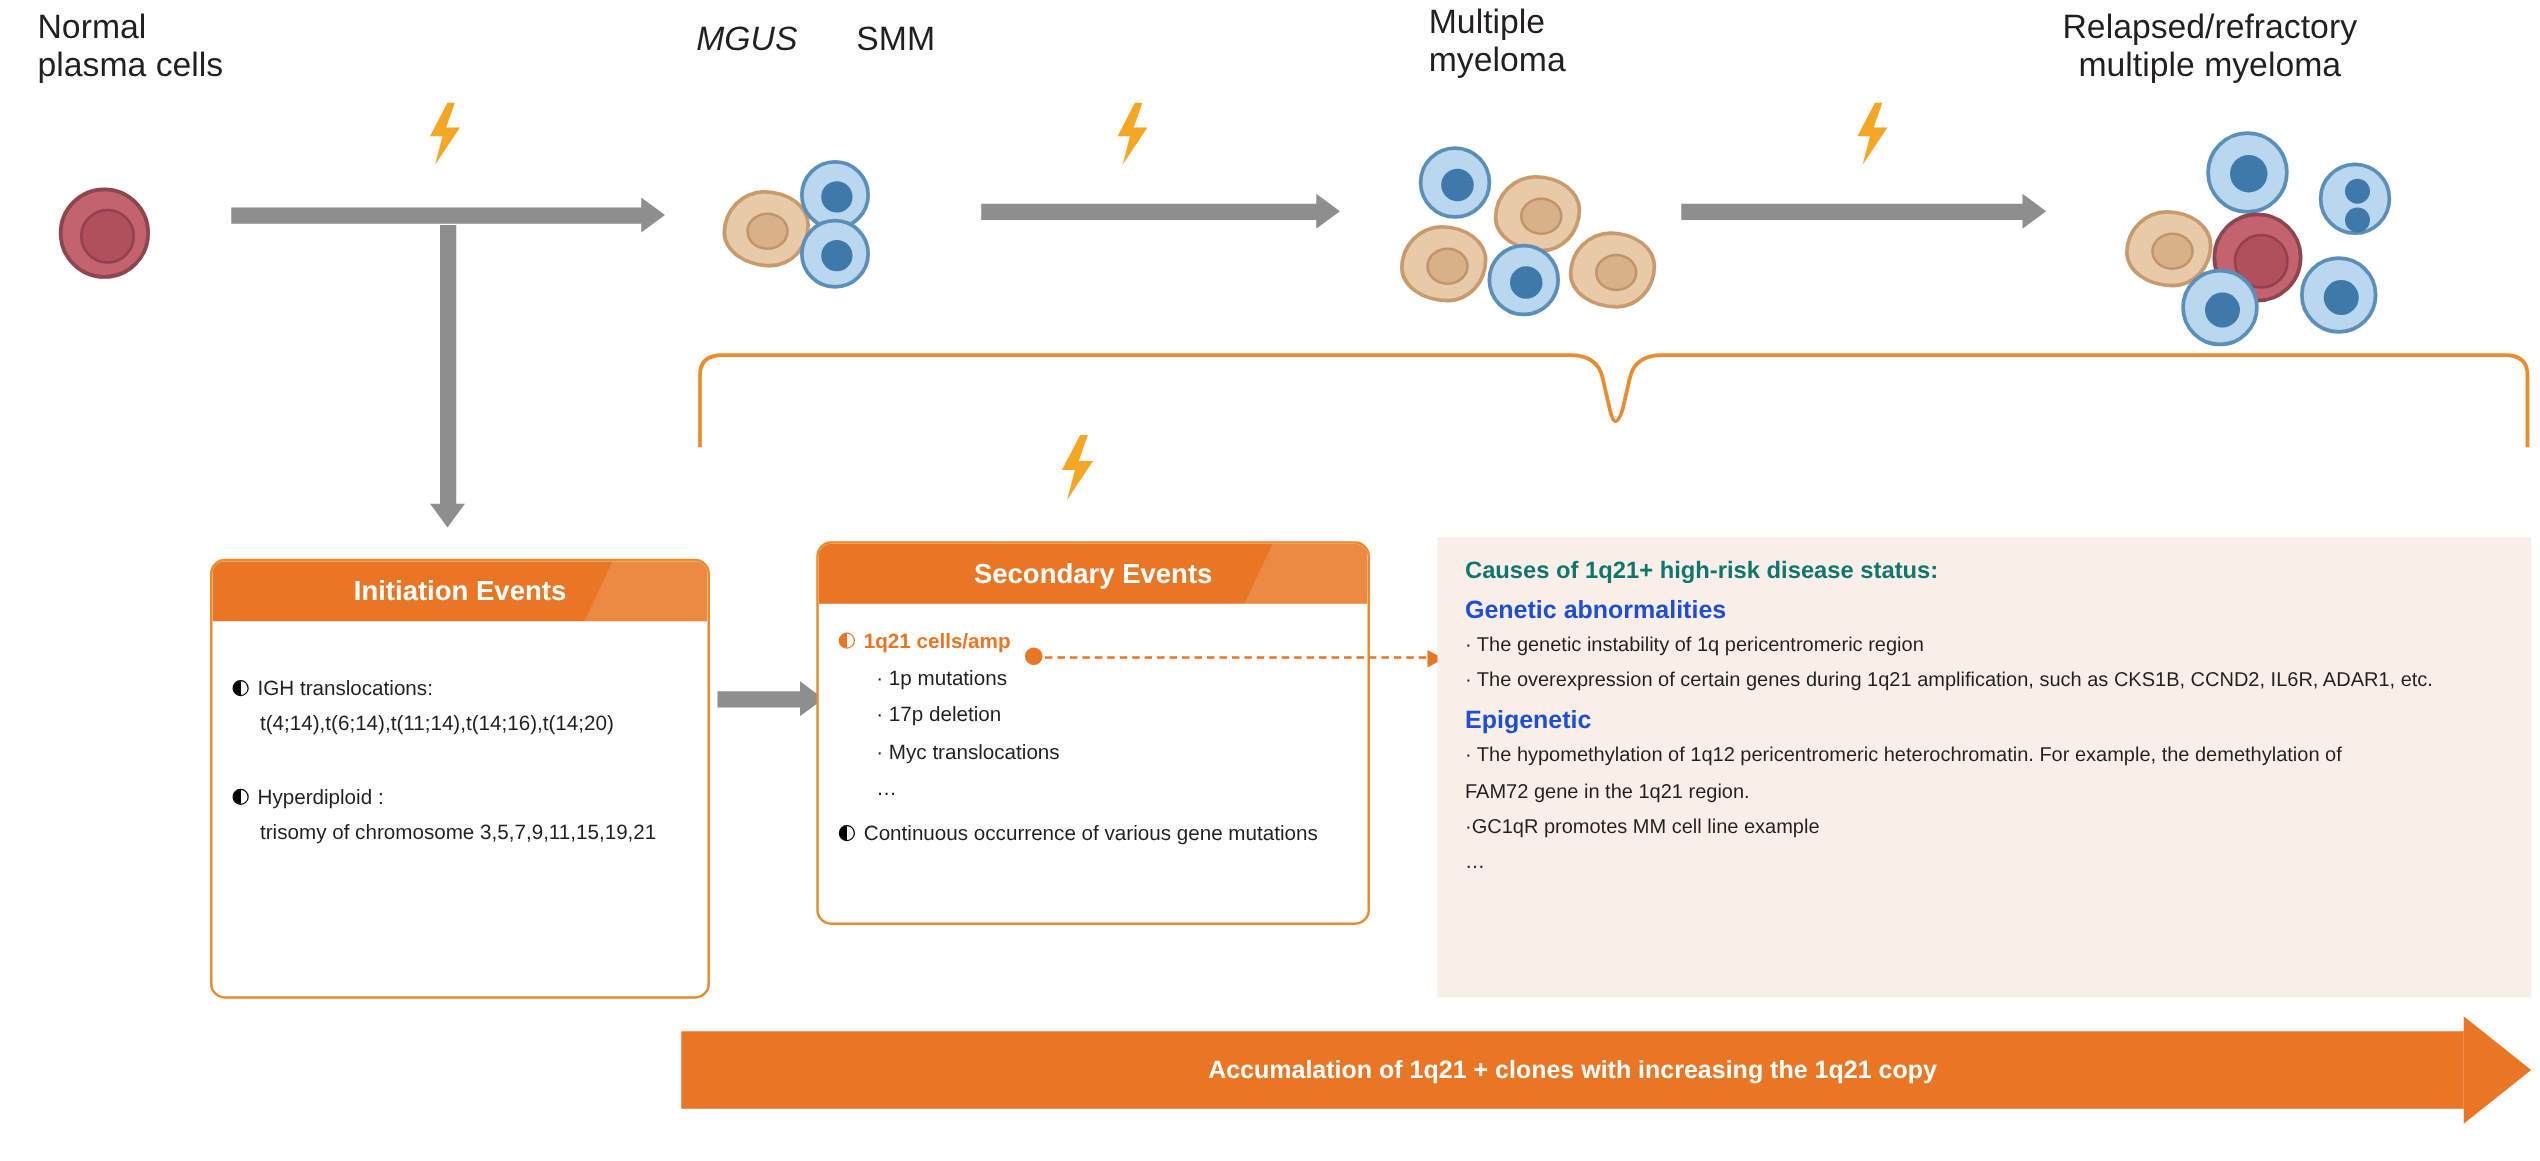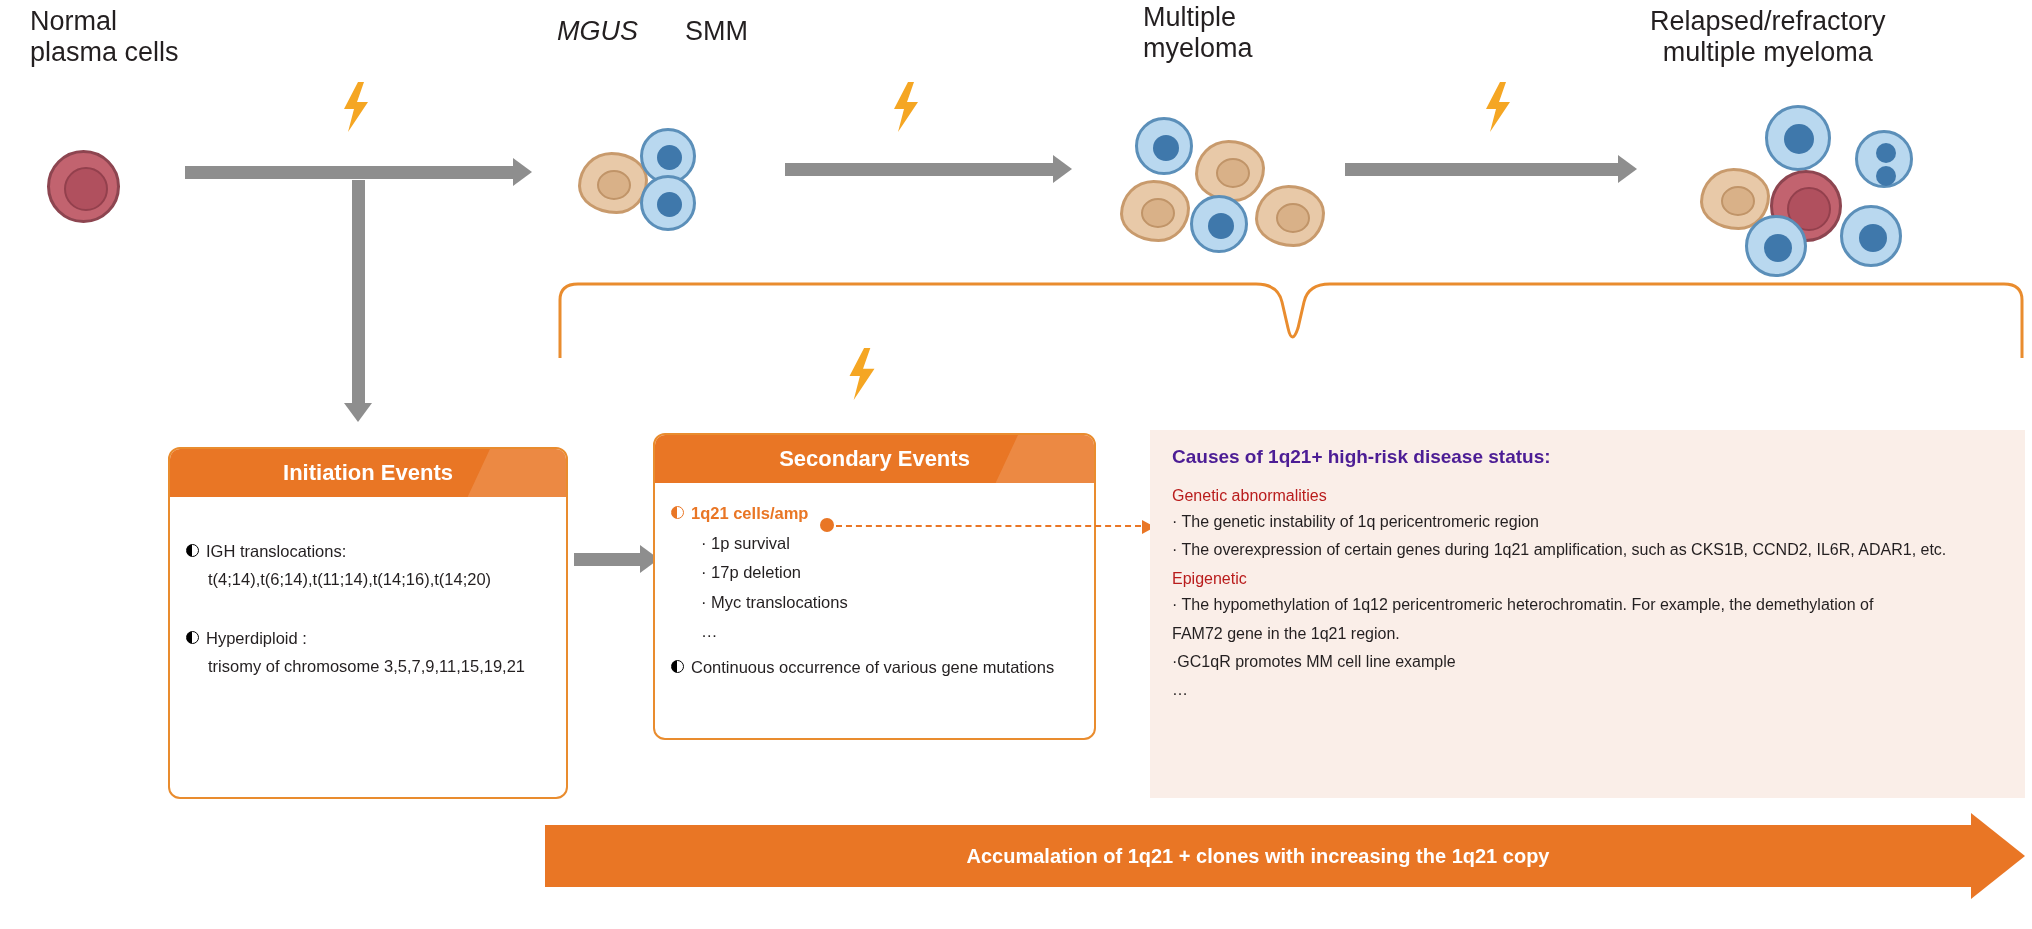--- a/index.html
+++ b/index.html
@@ -181,29 +181,29 @@
   }
 
   
   .causes {
     position: absolute;
     box-sizing: border-box;
     background: #faeee8;
     padding: 16px 22px 14px 22px;
   }
   .causes .title {
-    color: #4c1d95;
+    color: #0f766e;
     font-weight: bold;
     font-size: 19px;
-    margin-bottom: 19px;
+    margin-bottom: 9px;
   }
   .causes .sub {
-    font-weight: normal;
-    font-size: 16px;
-    color: #b91c1c;
+    font-weight: bold;
+    font-size: 20px;
+    color: #1d4ed8;
     margin: 9px 0 4px 0;
   }
   .causes .item {
     font-size: 16px;
     color: #231f20;
     margin: 5px 0;
     line-height: 1.45;
   }
 
   
@@ -390,21 +390,21 @@
   <div class="panel" style="left:653px; top:433px; width:443px; height:307px;">
     <div class="panel-head">
       <span class="shine"></span>
       <span>Secondary Events</span>
     </div>
     <div class="panel-body">
       <div class="bullet-row">
         <span class="half-dot orange"></span>
         <span class="highlight-orange">1q21 cells/amp</span>
       </div>
-      <div class="sub-line indented">· 1p survival</div>
+      <div class="sub-line indented">· 1p mutations</div>
       <div class="sub-line indented">· 17p deletion</div>
       <div class="sub-line indented">· Myc translocations</div>
       <div class="sub-line indented">…</div>
       <div class="bullet-row" style="margin-top:10px;">
         <span class="half-dot"></span>
         <span>Continuous occurrence of various gene mutations</span>
       </div>
     </div>
   </div>
 

